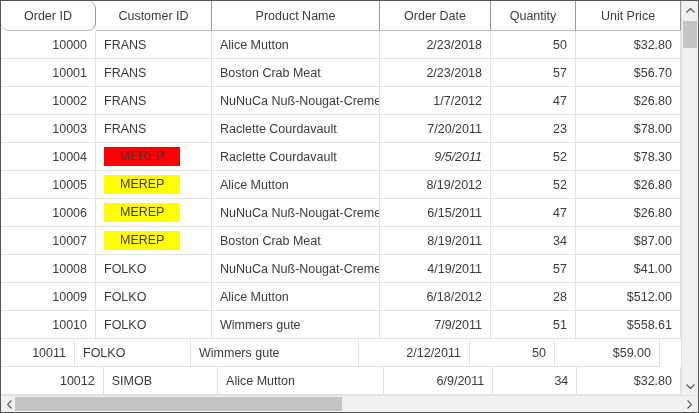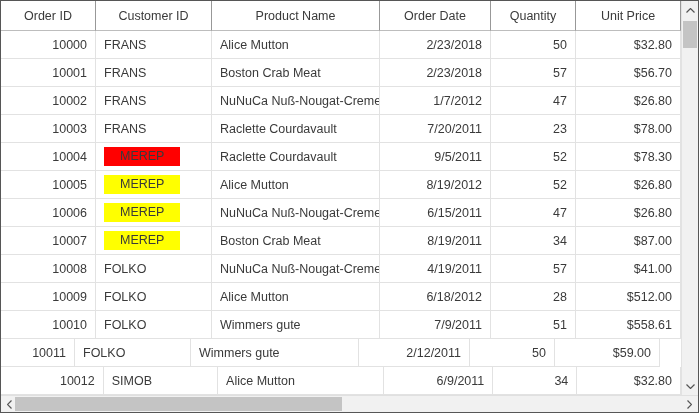--- a/index.html
+++ b/index.html
@@ -64,21 +64,21 @@
   .hthumb { position:absolute; top:1px; bottom:1px; left:14px; width:327px; background:#c4c4c4; }
 
   svg.chev { display:block; }
 </style>
 </head>
 <body>
 
 <div class="grid">
   <div class="content">
     <div class="header-row">
-        <div class="hcell" style="width: 95px;">Order ID</div>
+        <div class="hcell" style="width: 95px; border-radius: 8px;">Order ID</div>
         <div class="hcell" style="width: 116px;">Customer ID</div>
         <div class="hcell" style="width: 168px;">Product Name</div>
         <div class="hcell" style="width: 111px;">Order Date</div>
         <div class="hcell" style="width: 85px;">Quantity</div>
         <div class="hcell" style="width: 105px;">Unit Price</div>
       </div>
     <div class="body">
         <div class="row">
           <div class="cell right" style="width: 95px;">10000</div>
           <div class="cell left" style="width: 116px;">FRANS</div>
@@ -110,21 +110,21 @@
           <div class="cell right" style="width: 111px;">7/20/2011</div>
           <div class="cell right" style="width: 85px;">23</div>
           <div class="cell right" style="width: 105px;">$78.00</div>
         </div>
         <div class="row">
           <div class="cell right" style="width: 95px;">10004</div>
           <div class="cell left" style="width: 116px;">
             <span class="hl" style="background: rgb(255, 0, 0);">MEREP</span>
           </div>
           <div class="cell left" style="width: 168px;">Raclette Courdavault</div>
-          <div class="cell right" style="width: 111px;">9/5/2011</div>
+          <div class="cell right" style="width: 111px; font-style: italic;">9/5/2011</div>
           <div class="cell right" style="width: 85px;">52</div>
           <div class="cell right" style="width: 105px;">$78.30</div>
         </div>
         <div class="row">
           <div class="cell right" style="width: 95px;">10005</div>
           <div class="cell left" style="width: 116px;">
             <span class="hl" style="background: rgb(255, 255, 0);">MEREP</span>
           </div>
           <div class="cell left" style="width: 168px;">Alice Mutton</div>
           <div class="cell right" style="width: 111px;">8/19/2012</div>

